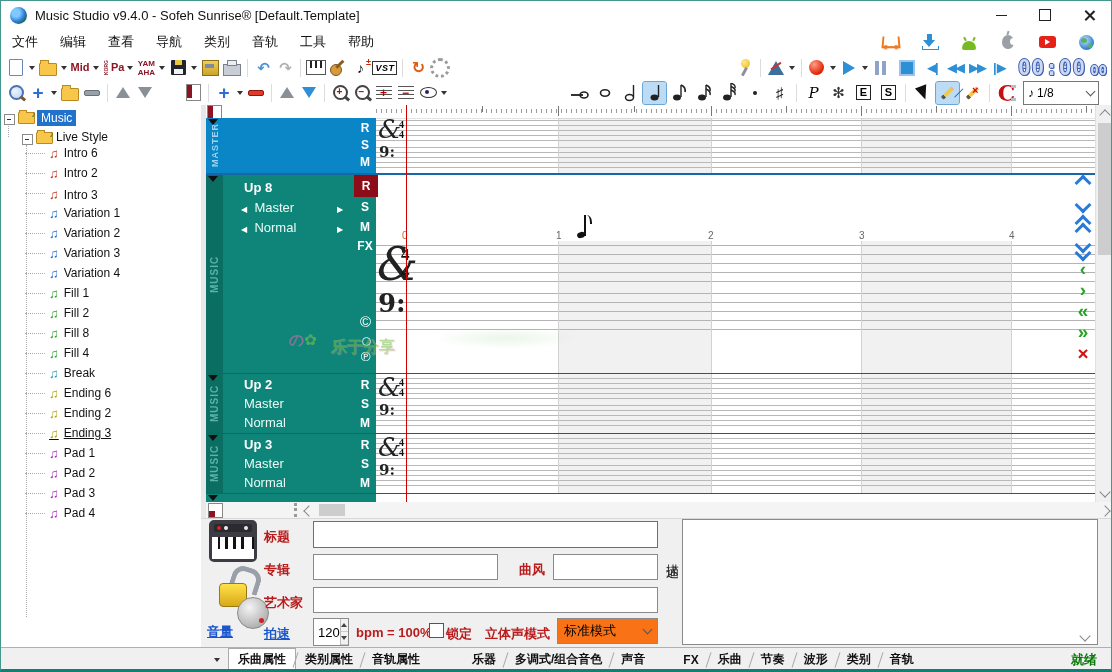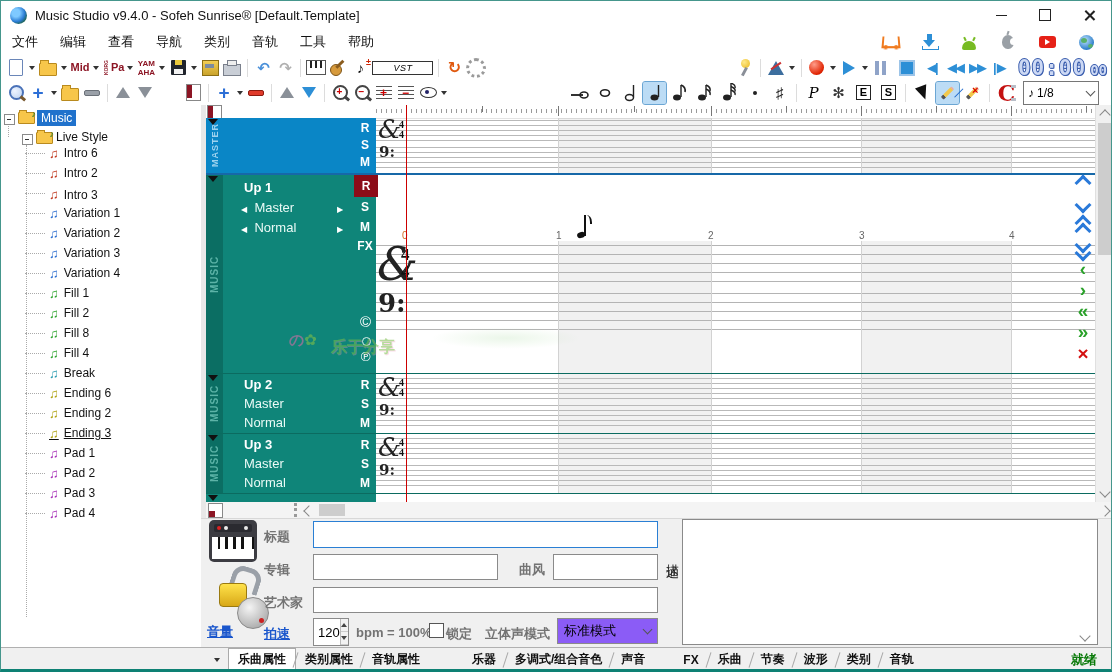--- a/index.html
+++ b/index.html
@@ -63,21 +63,21 @@
   .printer{position:relative;width:16px;height:10px;background:#c9ced6;border:1px solid #7a808c;margin-top:5px;}
   .printer::before{content:"";position:absolute;left:3px;top:-5px;width:8px;height:4px;background:#eee;border:1px solid #7a808c;}
   .curvarrow{font-size:15px;font-weight:bold;}
   .pianoic{display:flex;width:18px;height:13px;border:1px solid #555;background:#fff;overflow:hidden;}
   .pianoic i{width:2.5px;height:7px;background:#222;margin-left:2.5px;}
   .guitar{position:relative;width:18px;height:18px;}
   .guitar::before{content:"";position:absolute;left:1px;bottom:1px;width:10px;height:10px;border-radius:50%;background:#d79a3c;border:1px solid #7d551a;}
   .guitar::after{content:"";position:absolute;left:8px;bottom:8px;width:10px;height:2.5px;background:#8a5c1e;transform:rotate(-45deg);transform-origin:left bottom;}
   .noteplus{position:relative;font-size:14px;}
   .noteplus i{position:absolute;right:-7px;top:-3px;font-style:normal;font-size:9px;font-weight:bold;color:#cc2200;}
-  .vstbox{border:1.5px solid #333;font-size:9px;font-weight:normal;font-style:italic;padding:1px 20px;letter-spacing:.5px;}
+  .vstbox{border:1.5px solid #333;font-size:9px;font-weight:bold;font-style:italic;padding:1px 2px;letter-spacing:.5px;}
   .refresh{color:#e05a10;font-size:16px;font-weight:bold;}
   .gear{width:14px;height:14px;border-radius:50%;border:3px dotted #9a9a9a;background:#fff;}
   
   .transport{position:absolute;right:4px;top:54px;height:25px;display:flex;align-items:center;}
   .micic{position:relative;width:14px;height:18px;}
   .micic::before{content:"";position:absolute;left:3px;top:0;width:9px;height:9px;border-radius:50%;background:radial-gradient(circle at 35% 35%,#ffe98a,#e8b81e);}
   .micic::after{content:"";position:absolute;left:5px;top:8px;width:2.5px;height:9px;background:#8a8f98;transform:rotate(28deg);}
   .metro{position:relative;width:0;height:0;border-left:8px solid transparent;border-right:8px solid transparent;border-bottom:14px solid #3c6e9e;}
   .metro::after{content:"";position:absolute;left:-6px;top:4px;width:12px;height:2px;background:#c33;transform:rotate(-35deg);}
   .recbtn{width:15px;height:15px;border-radius:50%;background:radial-gradient(circle at 35% 30%,#ff9d8a,#e02200 70%,#8c1200);}
@@ -175,32 +175,32 @@
   .gtext{color:#2aa22a;font-weight:bold;font-size:19px;line-height:14px;}
   .redx{color:#d41111;font-weight:bold;font-size:19px;line-height:16px;}
   
   .vscroll{position:absolute;left:1094px;top:104px;width:18px;height:397px;background:#f0f0f0;border-left:1px solid #e0e0e0;}
   .hscroll{position:absolute;left:205px;top:501px;width:907px;height:16px;background:#f4f4f4;}
   .thumb{position:absolute;background:#cdcdcd;}
   .scharr{position:absolute;width:7px;height:7px;border-right:1.5px solid #888;border-bottom:1.5px solid #888;}
   .dothandle{position:absolute;border-left:3px dotted #9a9a9a;height:14px;}
   
   .props{position:absolute;left:200px;top:517px;width:912px;height:129px;background:#f0f0f0;border-top:1px solid #d8d8d8;}
-  .plabel{position:absolute;font-size:13px;font-weight:bold;color:#737373;}
+  .plabel{position:absolute;font-size:13px;font-weight:bold;color:#b91c1c;}
   .plink{position:absolute;font-size:13px;font-weight:bold;color:#1a56cc;text-decoration:underline;}
   .pinput{position:absolute;background:#fff;border:1px solid #8a8a8a;font-size:13px;padding:0 6px;box-sizing:border-box;font-family:inherit;}
   .pinput.blue{border:1.5px solid #2a7fd4;}
   .spinner{position:absolute;display:flex;background:#fff;border:1px solid #8a8a8a;box-sizing:border-box;}
   .spinval{flex:1;font-size:13px;display:flex;align-items:center;padding-left:4px;}
   .spinarrows{width:13px;border-left:1px solid #bbb;display:flex;flex-direction:column;}
   .spinarrows i{flex:1;display:flex;align-items:center;justify-content:center;background:#f2f2f2;border-bottom:1px solid #ccc;}
   .spinarrows i::after{content:"";width:0;height:0;border-left:3px solid transparent;border-right:3px solid transparent;}
   .spinarrows i.up::after{border-bottom:4px solid #444;} .spinarrows i.dn::after{border-top:4px solid #444;}
   .checkbox{position:absolute;width:13px;height:13px;background:#fff;border:1px solid #555;}
-  .combo{position:absolute;background:#8b5cf6;border:1px solid #8a8a8a;display:flex;align-items:center;font-size:13px;padding-left:6px;box-sizing:border-box;}
+  .combo{position:absolute;background:#f97316;border:1px solid #8a8a8a;display:flex;align-items:center;font-size:13px;padding-left:6px;box-sizing:border-box;}
   .vlabel2{position:absolute;writing-mode:vertical-lr;font-size:13px;color:#222;letter-spacing:2px;}
   .descbox{position:absolute;left:681px;top:518px;width:416px;height:126px;background:#fff;border:1px solid #8a8a8a;box-sizing:border-box;}
   .pianobig{position:absolute;left:208px;top:519px;width:48px;height:42px;border-radius:5px;background:#3c3c42;overflow:hidden;}
   .pianobig .scr{position:absolute;left:5px;top:4px;width:38px;height:8px;background:#2a2a30;border-radius:2px;}
   .pianobig .scr i{position:absolute;top:2px;width:4px;height:4px;border-radius:50%;background:#d22;}
   .pianobig .keys{position:absolute;left:3px;bottom:3px;width:42px;height:22px;background:#fff;display:flex;}
   .pianobig .keys i{width:3.5px;height:12px;background:#111;margin-left:5.5px;}
   .lockbig{position:absolute;left:216px;top:566px;width:44px;height:44px;}
   .lockbig .shackle{position:absolute;left:14px;top:0;width:20px;height:20px;border:5px solid #9aa0a8;border-bottom:none;border-radius:12px 12px 0 0;transform:rotate(18deg);}
   .lockbig .bodyy{position:absolute;left:2px;top:16px;width:26px;height:22px;background:linear-gradient(#ffe24a,#d8a818);border:1px solid #9a7a10;border-radius:4px;}
@@ -661,21 +661,21 @@
   <div class="barline" style="left:557px;top:117px;height:55px;"></div>
   <div class="barline" style="left:710px;top:117px;height:55px;"></div>
   <div class="barline" style="left:860px;top:117px;height:55px;"></div>
   <div class="barline" style="left:1010px;top:117px;height:55px;"></div>
   <div class="abs" style="left:205px;top:172px;width:889px;height:2px;background:#1668a8;"></div>
 
   <div class="abs" style="left:205px;top:174px;width:170px;height:198px;background:#0f8579;"></div>
   <div class="abs" style="left:205px;top:174px;width:17px;height:198px;background:#0b6e63;"></div>
   <div class="vside" style="top:174px;height:198px;color:#5cb3a7;">MUSIC</div>
   <div class="tritop" style="top:175px;"></div>
-  <div class="thname" style="left:243px;top:179px;">Up 1</div>
+  <div class="thname" style="left:243px;top:179px;">Up 8</div>
   <div class="thsub" style="left:240px;top:199px;"><span class="tharr">◀</span>&nbsp; <span>Master</span></div>
   <div class="thsub" style="left:336px;top:199px;"><span class="tharr">▶</span></div>
   <div class="thsub" style="left:240px;top:219px;"><span class="tharr">◀</span>&nbsp; <span>Normal</span></div>
   <div class="thsub" style="left:336px;top:219px;"><span class="tharr">▶</span></div>
   <div class="abs" style="left:353px;top:174px;width:24px;height:22px;background:#8c0c18;color:#fff;font-weight:bold;font-size:12px;display:flex;align-items:center;justify-content:center;">R</div>
   <div class="rsm" style="top:199px;">S</div>
   <div class="rsm" style="top:219px;">M</div>
   <div class="rsm" style="top:238px;">FX</div>
   <div class="badge" style="top:312px;font-size:15px;">©</div>
   <div class="smallring" style="top:336px;"></div>

